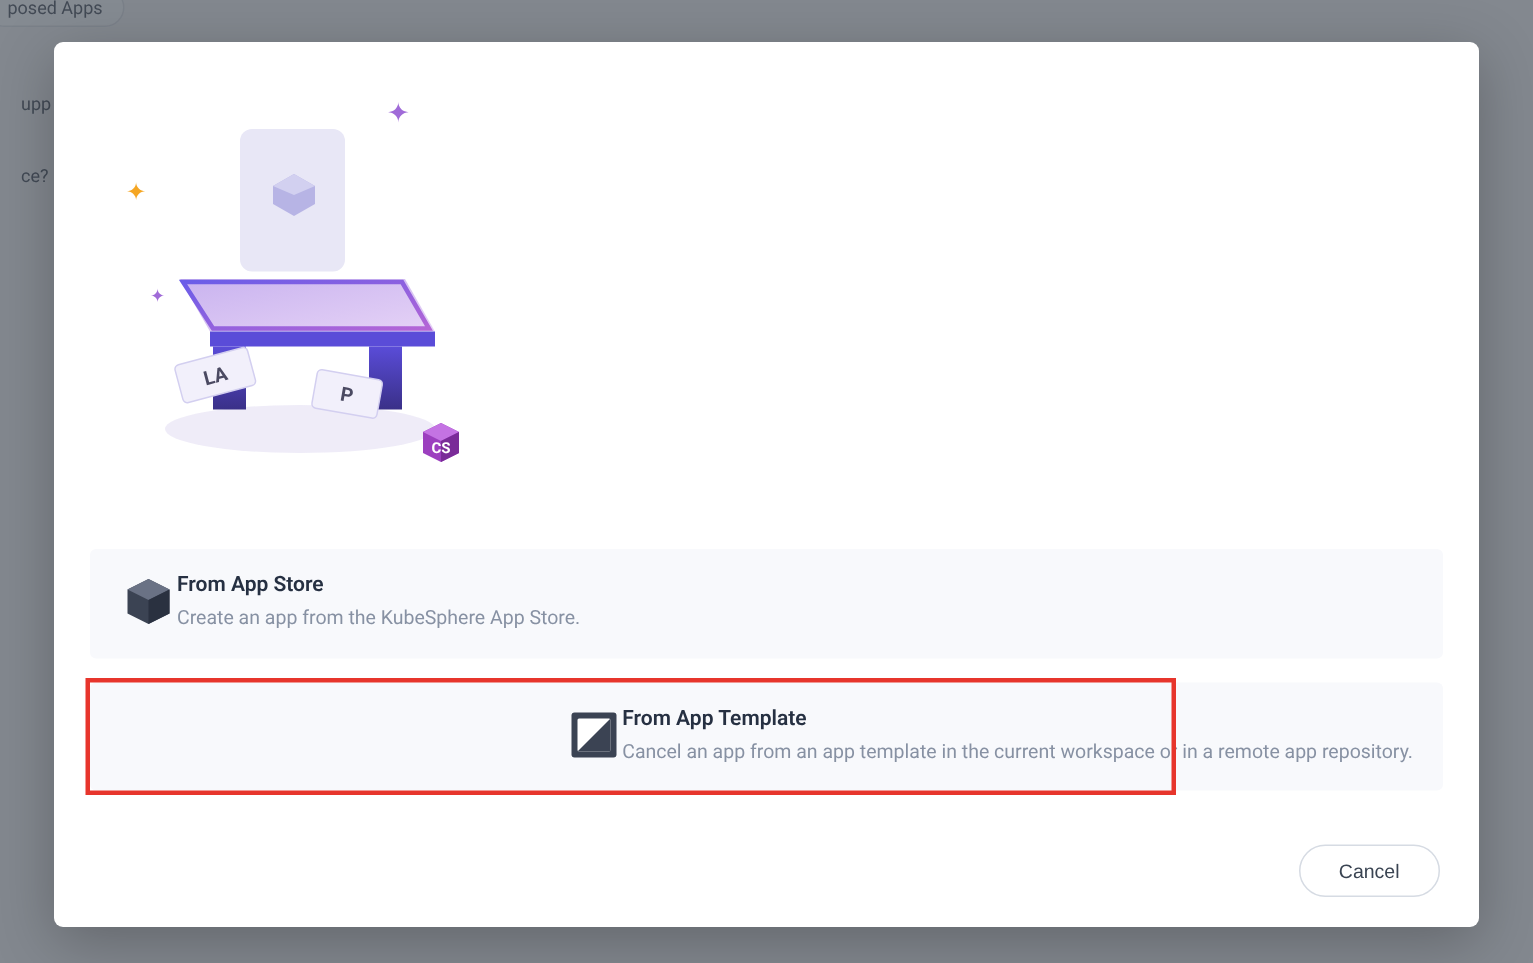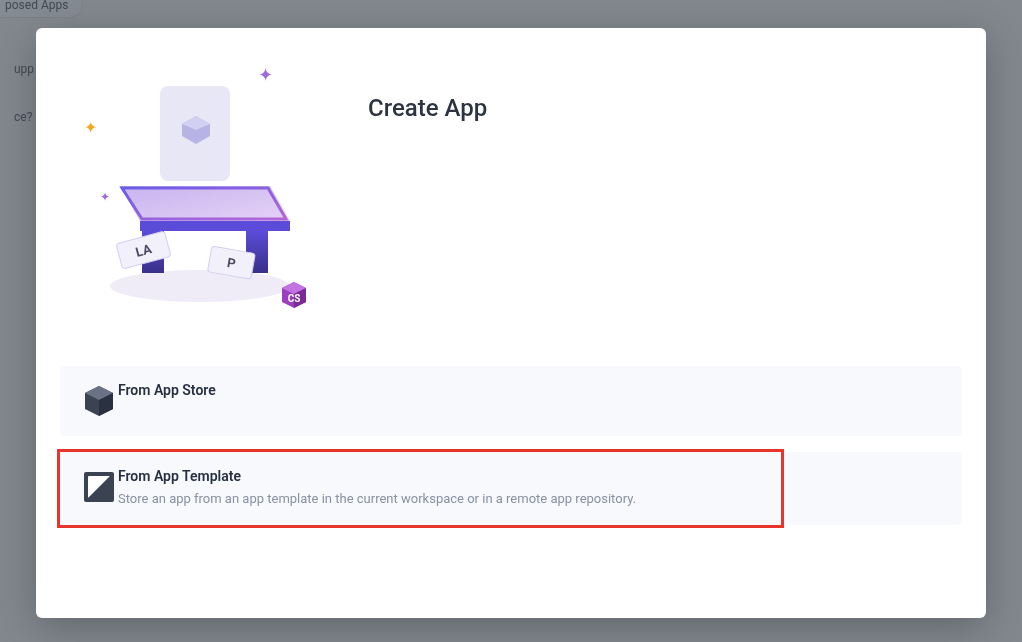--- a/index.html
+++ b/index.html
@@ -88,20 +88,21 @@
     .option-card {
       background: #f8f9fc;
       border-radius: 4px;
       padding: 16px 20px;
       display: flex;
       align-items: flex-start;
       cursor: pointer;
     }
     .highlighted {
       position: relative;
+      justify-content: flex-end;
     }
     .highlighted::after {
       content: "";
       position: absolute;
       top: -3px; left: -3px; right: 178px; bottom: -3px;
       border: 3px solid #e7352c;
       pointer-events: none;
     }
     .option-icon {
       width: 38px;
@@ -206,46 +207,49 @@
 
         <g transform="translate(222,226)">
           <path d="M0 6 L12 0 L24 6 L24 20 L12 26 L0 20 Z" fill="#9c3fbf"></path>
           <path d="M12 0 L24 6 L12 12 L0 6 Z" fill="#c473e3"></path>
           <path d="M12 12 L24 6 L24 20 L12 26 Z" fill="#7a2b98"></path>
           <text x="12" y="20" text-anchor="middle" font-size="10" font-weight="700" fill="#fff">CS</text>
         </g>
       </svg>
     </div>
     <div class="header-text">
-      <h2 class="title">Create App</h2>
     </div>
   </div>
 
   <div class="options">
     <div class="option-card">
       <div class="option-icon">
         <svg width="38" height="38" viewBox="0 0 38 38">
           <path d="M19 4 L33 11 L33 27 L19 34 L5 27 L5 11 Z" fill="#3b4353"></path>
           <path d="M19 4 L33 11 L19 18 L5 11 Z" fill="#6a7285"></path>
           <path d="M19 18 L33 11 L33 27 L19 34 Z" fill="#2a3140"></path>
         </svg>
       </div>
       <div class="option-body">
         <div class="opt-title">From App Store</div>
+        <div class="opt-desc">Create an app from the KubeSphere App Store.</div>
       </div>
     </div>
 
     <div class="option-card highlighted">
       <div class="option-icon">
         <svg width="36" height="36" viewBox="0 0 36 36">
           <rect x="3" y="3" width="30" height="30" rx="2" fill="#3b4353"></rect>
           <rect x="7" y="7" width="22" height="22" rx="1" fill="#ffffff"></rect>
           <path d="M7 29 L29 7 L29 29 Z" fill="#3b4353"></path>
         </svg>
       </div>
       <div class="option-body">
         <div class="opt-title">From App Template</div>
-        <div class="opt-desc">Store an app from an app template in the current workspace or in a remote app repository.</div>
+        <div class="opt-desc">Cancel an app from an app template in the current workspace or in a remote app repository.</div>
       </div>
     </div>
   </div>
 
+  <div class="footer">
+    <button class="cancel-btn">Cancel</button>
+  </div>
 </div>
 
 </body></html>

